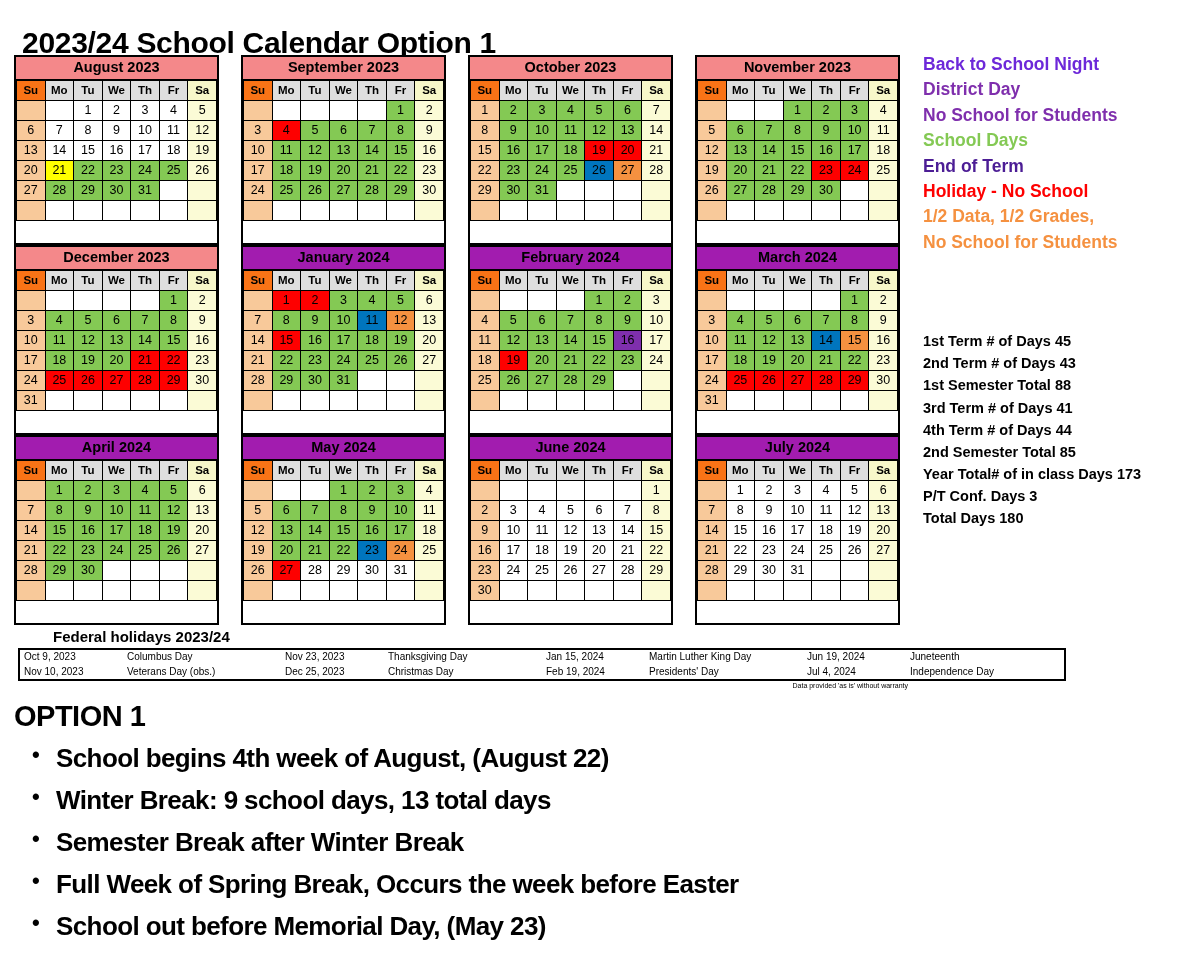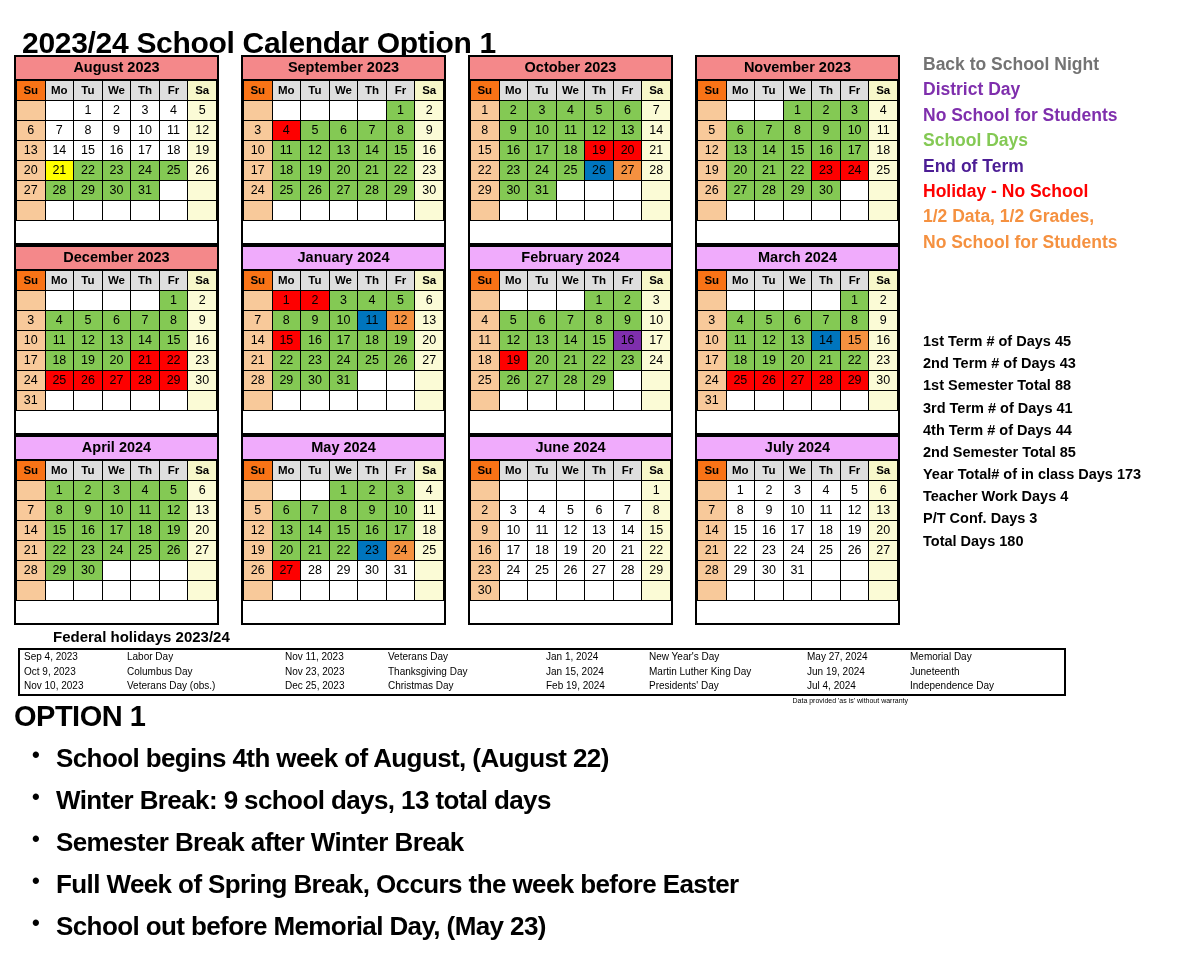--- a/index.html
+++ b/index.html
@@ -47,21 +47,21 @@
   }
   .month-title {
     text-align: center;
     font-size: 14.5px;
     font-weight: bold;
     padding: 3px 0 3px;
     border-bottom: 1px solid #000;
     line-height: 1.1;
   }
   .month.y2023 .month-title { background: #f4888a; }
-  .month.y2024 .month-title { background: #f0abfc; }
+  .month.y2024 .month-title { background: #a21caf; }
 
   table.cal {
     border-collapse: collapse;
     width: 100%;
     table-layout: fixed;
   }
   table.cal th, table.cal td {
     border: 1px solid #000;
     height: 19px;
     text-align: center;
@@ -1052,57 +1052,46 @@
             <td class="c-blank"></td>
             <td class="c-blank"></td>
             <td class="c-sa"></td>
           </tr>
         </tbody>
       </table>
     </div>
   </div>
 
 <div id="legend">
-    <div class="legend-line" style="color: #737373;">Back to School Night</div>
+    <div class="legend-line" style="color: #6d28d9;">Back to School Night</div>
     <div class="legend-line" style="color: rgb(127, 47, 173);">District Day</div>
     <div class="legend-line" style="color: rgb(127, 47, 173);">No School for Students</div>
     <div class="legend-line" style="color: rgb(132, 201, 84);">School Days</div>
     <div class="legend-line" style="color: #4c1d95;">End of Term</div>
     <div class="legend-line" style="color: rgb(254, 0, 0);">Holiday - No School</div>
     <div class="legend-line" style="color: rgb(245, 145, 64);">1/2 Data, 1/2 Grades,</div>
     <div class="legend-line" style="color: rgb(245, 145, 64);">No School for Students</div>
   </div>
 
 <div id="stats">
     <div class="stat-line">1st Term # of Days 45</div>
     <div class="stat-line">2nd Term # of Days 43</div>
     <div class="stat-line">1st Semester Total 88</div>
     <div class="stat-line">3rd Term # of Days 41</div>
     <div class="stat-line">4th Term # of Days 44</div>
     <div class="stat-line">2nd Semester Total 85</div>
     <div class="stat-line">Year Total# of in class Days 173</div>
-    <div class="stat-line">Teacher Work Days 4</div>
     <div class="stat-line">P/T Conf. Days 3</div>
     <div class="stat-line">Total Days 180</div>
   </div>
 
 <div id="fed-holidays">
   <div id="fed-title">Federal holidays 2023/24</div>
   <table class="fed">
     <tbody id="fed-body">
-        <tr>
-          <td class="date">Sep 4, 2023</td>
-          <td class="name">Labor Day</td>
-          <td class="date">Nov 11, 2023</td>
-          <td class="name">Veterans Day</td>
-          <td class="date">Jan 1, 2024</td>
-          <td class="name">New Year's Day</td>
-          <td class="date">May 27, 2024</td>
-          <td class="name">Memorial Day</td>
-        </tr>
         <tr>
           <td class="date">Oct 9, 2023</td>
           <td class="name">Columbus Day</td>
           <td class="date">Nov 23, 2023</td>
           <td class="name">Thanksgiving Day</td>
           <td class="date">Jan 15, 2024</td>
           <td class="name">Martin Luther King Day</td>
           <td class="date">Jun 19, 2024</td>
           <td class="name">Juneteenth</td>
         </tr>

